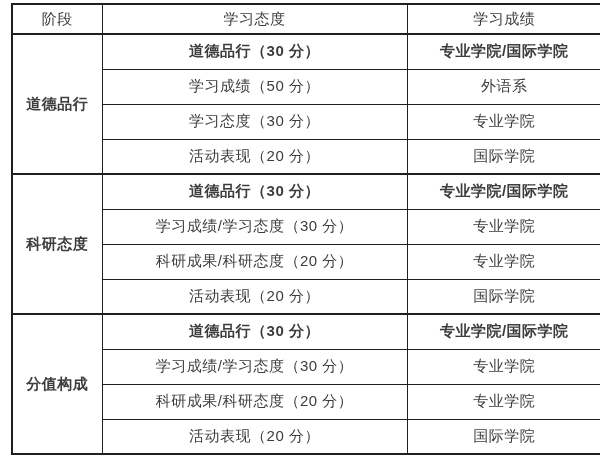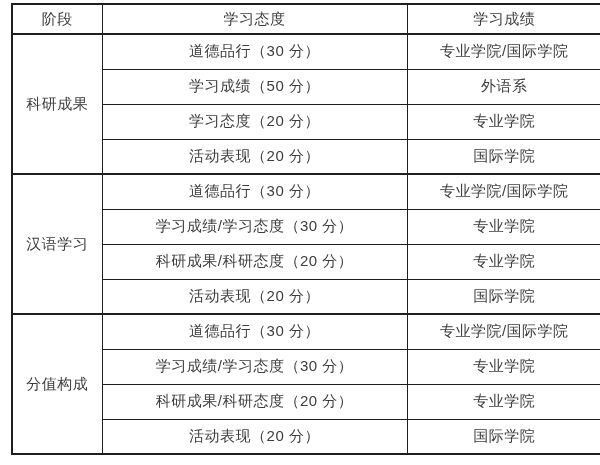--- a/index.html
+++ b/index.html
@@ -37,21 +37,21 @@
     font-weight: 400;
     color: #3d3d3d;
     letter-spacing: 0.5px;
     overflow: hidden;
     white-space: nowrap;
   }
   tr.header-row { height: 30px; }
   tr.data-row   { height: 35px; }
   
   tr.header-row th { border-bottom-width: 2px; }
-  tr.section-start td { border-top-width: 2px; }
+  tr.section-start td { border-top-width: 2px; font-weight: bold; }
   td.stage-cell { font-size: 15px; }
 </style>
 </head>
 <body>
 
 <div class="page">
   <table class="eval-table">
     <colgroup>
       <col style="width:90px">
       <col style="width:305px">
@@ -59,39 +59,39 @@
     </colgroup>
 
     <tbody>
         <tr class="header-row">
       <th>阶段</th>
       <th>学习态度</th>
       <th>学习成绩</th>
     </tr>
 
     <tr class="data-row section-start">
-      <td class="stage-cell" rowspan="4">科研成果</td>
+      <td class="stage-cell" rowspan="4">道德品行</td>
       <td>道德品行（30 分）</td>
       <td>专业学院/国际学院</td>
     </tr>
     <tr class="data-row">
       <td>学习成绩（50 分）</td>
       <td>外语系</td>
     </tr>
     <tr class="data-row">
-      <td>学习态度（20 分）</td>
+      <td>学习态度（30 分）</td>
       <td>专业学院</td>
     </tr>
     <tr class="data-row">
       <td>活动表现（20 分）</td>
       <td>国际学院</td>
     </tr>
 
     <tr class="data-row section-start">
-      <td class="stage-cell" rowspan="4">汉语学习</td>
+      <td class="stage-cell" rowspan="4">科研态度</td>
       <td>道德品行（30 分）</td>
       <td>专业学院/国际学院</td>
     </tr>
     <tr class="data-row">
       <td>学习成绩/学习态度（30 分）</td>
       <td>专业学院</td>
     </tr>
     <tr class="data-row">
       <td>科研成果/科研态度（20 分）</td>
       <td>专业学院</td>

